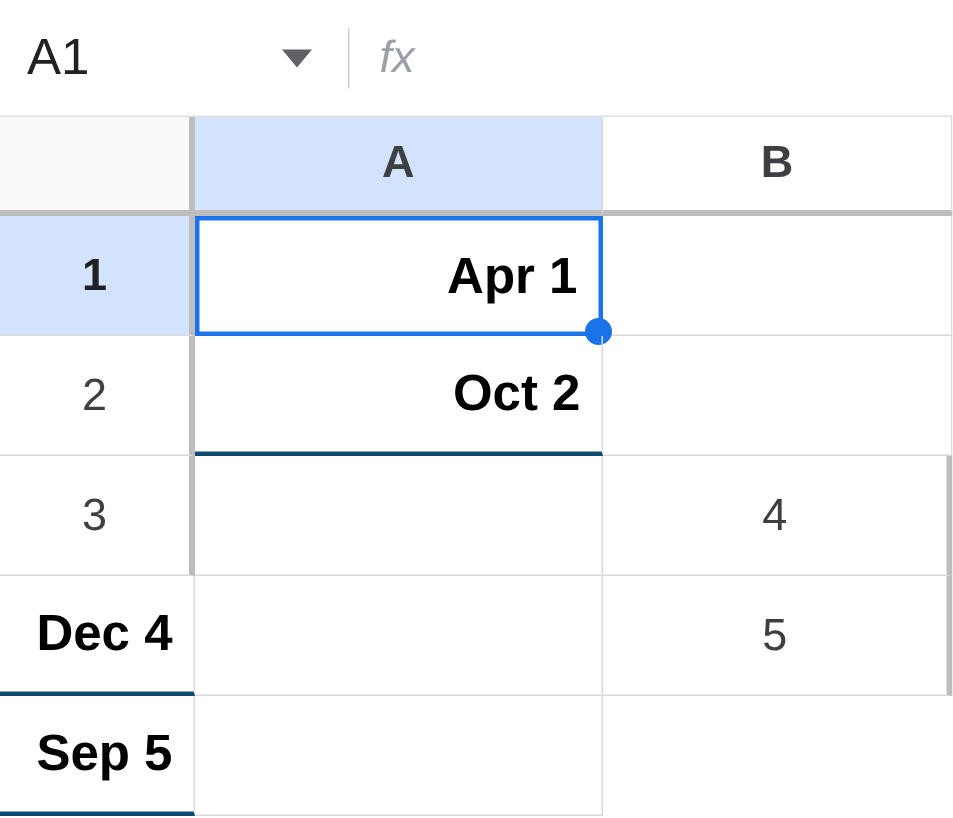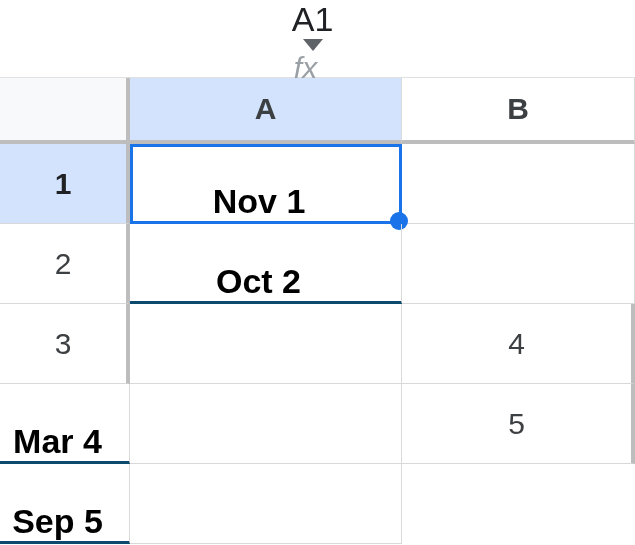--- a/index.html
+++ b/index.html
@@ -1,15 +1,15 @@
 <!DOCTYPE html>
 <html><head>
   <meta charset="utf-8">
   <style>
-    * { box-sizing: border-box; margin: 0; padding: 0; flex-direction: column; }
+    * { box-sizing: border-box; margin: 0; padding: 0; }
     body {
       font-family: Arial, Helvetica, sans-serif;
       background: #fff;
       width: 635px;
       height: 545px;
       overflow: hidden;
     }
     .formula-bar {
       display: flex;
       align-items: center;
@@ -137,37 +137,37 @@
   <span class="fx">fx</span>
 </div>
 
 <div class="sheet">
   <div class="corner"></div>
   <div class="col-header selected">A</div>
   <div class="col-header">B</div>
 
   <div class="row-header selected">1</div>
   <div class="cell selected">
-    <span>Nov 1</span>
+    <span>Apr 1</span>
     <span class="fill-handle"></span>
   </div>
   <div class="empty-cell"></div>
 
   <div class="row-header">2</div>
   <div class="cell">
     <span>Oct 2</span>
   </div>
   <div class="empty-cell"></div>
 
   <div class="row-header">3</div>
   <div class="empty-cell"></div>
 
   <div class="row-header">4</div>
   <div class="cell">
-    <span>Mar 4</span>
+    <span>Dec 4</span>
   </div>
   <div class="empty-cell"></div>
 
   <div class="row-header">5</div>
   <div class="cell">
     <span>Sep 5</span>
   </div>
   <div class="empty-cell"></div>
 </div>
 

